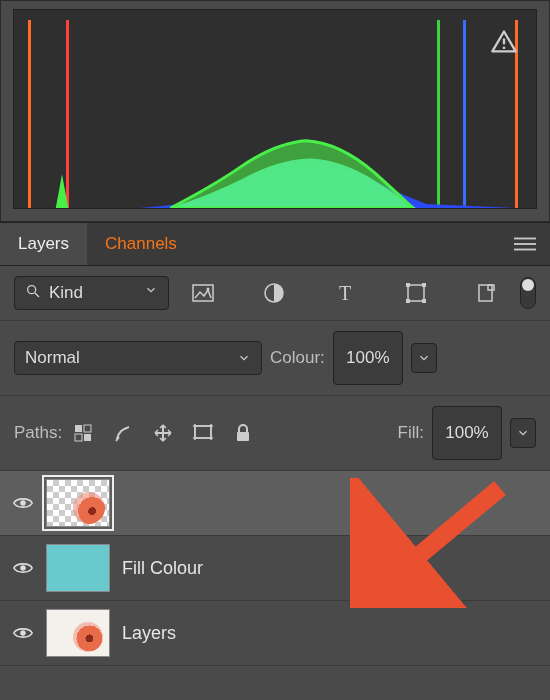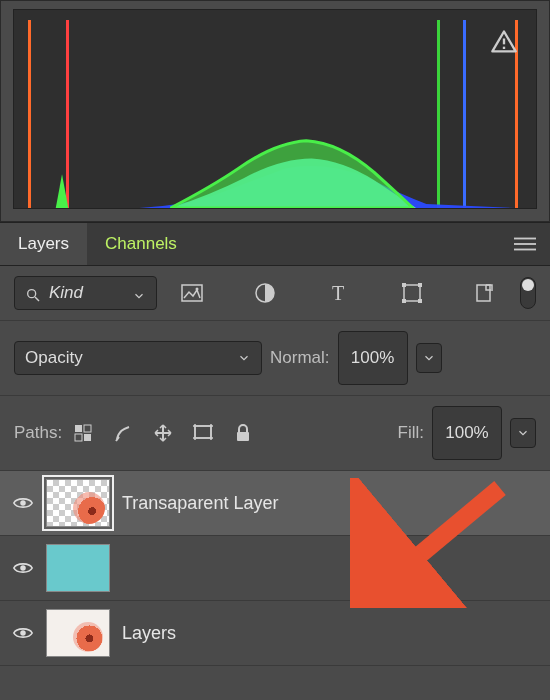--- a/index.html
+++ b/index.html
@@ -50,50 +50,49 @@
     border-top: 1px solid #222;
     border-bottom: 1px solid #222;
     height: 44px;
     padding: 0 6px 0 0;
   }
   .tab {
     padding: 0 18px;
     height: 100%;
     display: flex;
     align-items: center;
-    color: #bef264;
+    color: #f97316;
     font-size: 17px;
     cursor: pointer;
   }
   .tab.active {
     background: #4a4a4a;
     color: #eee;
     font-weight: 500;
   }
   .tabs .spacer { flex: 1; }
   .menu-icon { width: 22px; height: 16px; cursor: pointer; margin-right:8px;}
   
   .row {
     display: flex;
     align-items: center;
     gap: 8px;
     padding: 10px 14px;
     border-bottom: 1px solid #3a3a3a;
   }
   .filter-kind {
     display: flex;
-    align-items: flex-end;
+    align-items: flex-start;
     gap: 8px;
     background: #3c3c3c;
     border: 1px solid #222;
     border-radius: 4px;
     padding: 6px 10px;
-    width: 143px;
+    width: 155px;
     cursor: pointer;
-    font-style: italic;
   }
   .search-icon { width:16px; height:16px; }
   .kind-text { color:#ddd; flex:1; font-size:17px;}
   .chev { width:14px; height:14px; }
   .icon-btn {
     width: 26px;
     height: 26px;
     display: flex;
     align-items: center;
     justify-content: center;
@@ -284,26 +283,26 @@
             <path d="M12 3 L18 3 L18 9" fill="none" stroke="#ccc" stroke-width="1.5"></path>
             <path d="M12 3 L12 8 L17 8" fill="none" stroke="#ccc" stroke-width="1.5"></path>
           </svg>
     </div>
   </div>
   <div class="pill-toggle"></div>
 </div>
 
 <div class="row">
   <div class="blend-select">
-    <span>Opacity</span>
+    <span>Normal</span>
     <svg class="chev" viewBox="0 0 24 24">
           <path d="M6 9l6 6 6-6" fill="none" stroke="#ccc" stroke-width="2"></path>
         </svg>
   </div>
-  <span class="label">Normal:</span>
+  <span class="label">Colour:</span>
   <div class="pct-box"><span>100%</span></div>
   <div class="chev-btn">
     <svg class="chev" viewBox="0 0 24 24">
           <path d="M6 9l6 6 6-6" fill="none" stroke="#ccc" stroke-width="2"></path>
         </svg>
   </div>
 </div>
 
 <div class="row">
   <span class="label">Paths:</span>
@@ -357,29 +356,29 @@
 <div class="layers-list">
 
   <div class="layer-row selected">
     <svg class="eye" viewBox="0 0 24 24">
           <path d="M2 12 C5 6 19 6 22 12 C19 18 5 18 2 12 Z" fill="none" stroke="#ddd" stroke-width="1.8"></path>
           <circle cx="12" cy="12" r="3" fill="#ddd"></circle>
         </svg>
     <div class="thumb checker selected-thumb">
       <div style="position:absolute;right:4px;bottom:2px;width:32px;height:32px;border-radius:50%;background:radial-gradient(circle at 60% 60%, #8b2a1a 0 4px, #e86b4a 4px 14px, rgba(240,140,120,0.6) 14px 20px, transparent 20px);"></div>
     </div>
-    <span class="layer-name">Transaparent Layer</span>
   </div>
 
   <div class="layer-row">
     <svg class="eye" viewBox="0 0 24 24">
           <path d="M2 12 C5 6 19 6 22 12 C19 18 5 18 2 12 Z" fill="none" stroke="#ddd" stroke-width="1.8"></path>
           <circle cx="12" cy="12" r="3" fill="#ddd"></circle>
         </svg>
     <div class="thumb" style="background:#69c9cc;"></div>
+    <span class="layer-name">Fill Colour</span>
   </div>
 
   <div class="layer-row">
     <svg class="eye" viewBox="0 0 24 24">
           <path d="M2 12 C5 6 19 6 22 12 C19 18 5 18 2 12 Z" fill="none" stroke="#ddd" stroke-width="1.8"></path>
           <circle cx="12" cy="12" r="3" fill="#ddd"></circle>
         </svg>
     <div class="thumb" style="background:linear-gradient(135deg,#f4f0ec 55%, #f4f0ec 55%);">
       <div style="position:absolute;right:6px;bottom:4px;width:30px;height:30px;border-radius:50%;background:radial-gradient(circle at 55% 55%, #8b2a1a 0 4px, #e86b4a 4px 13px, rgba(240,140,120,0.5) 13px 18px, transparent 18px);"></div>
     </div>

